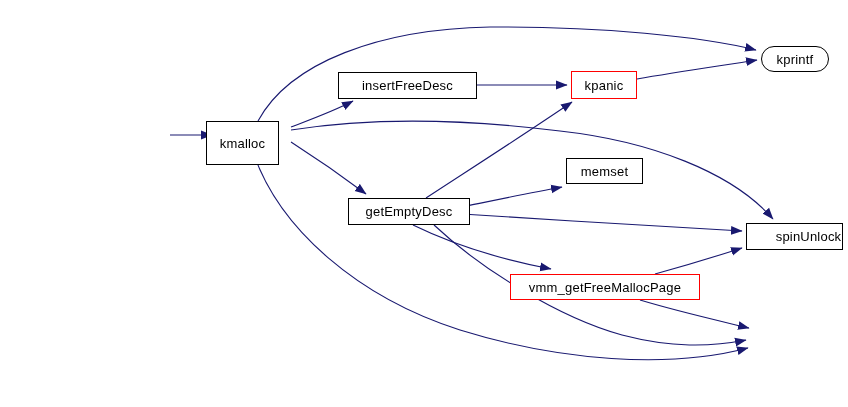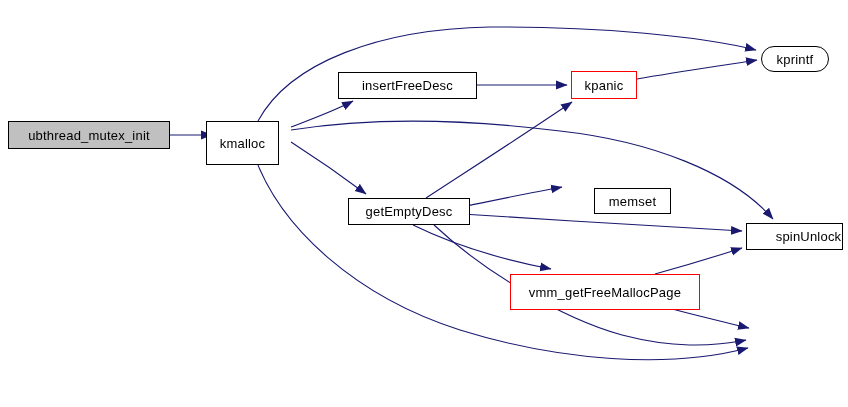--- a/index.html
+++ b/index.html
@@ -59,23 +59,22 @@
         <path d="M 426 198 C 475 166, 525 134, 572 102" class="edge" stroke="#191970" marker-end="url(#arrowhead)"></path>
         <path d="M 462 207 C 496 200, 529 193, 562 187" class="edge" stroke="#191970" marker-end="url(#arrowhead)"></path>
         <path d="M 462 214 C 555 220, 650 226, 742 231" class="edge" stroke="#191970" marker-end="url(#arrowhead)"></path>
         <path d="M 413 225 C 456 246, 504 260, 551 269" class="edge" stroke="#191970" marker-end="url(#arrowhead)"></path>
         <path d="M 434 225 C 482 270, 560 318, 622 335 C 672 348, 710 347, 746 340" class="edge" stroke="#191970" marker-end="url(#arrowhead)"></path>
         <path d="M 655 274 C 684 266, 714 257, 742 248" class="edge" stroke="#191970" marker-end="url(#arrowhead)"></path>
         <path d="M 640 300 C 680 312, 716 320, 749 328" class="edge" stroke="#191970" marker-end="url(#arrowhead)"></path>
       </g>
   </svg>
   <div id="node-layer">
-      <div class="node" style="left: 8px; top: 121px; width: 162px; height: 28px; background: rgb(192, 192, 192); border-color: rgb(0, 0, 0);">ubthread_mutex_init</div>
       <div class="node" style="left: 206px; top: 121px; width: 73px; height: 44px; background: rgb(255, 255, 255); border-color: rgb(0, 0, 0);">kmalloc</div>
       <div class="node" style="left: 338px; top: 72px; width: 139px; height: 27px; background: rgb(255, 255, 255); border-color: rgb(0, 0, 0);">insertFreeDesc</div>
       <div class="node" style="left: 571px; top: 71px; width: 66px; height: 28px; background: rgb(255, 255, 255); border-color: rgb(255, 0, 0);">kpanic</div>
       <div class="node" style="left: 761px; top: 46px; width: 68px; height: 26px; background: rgb(255, 255, 255); border-color: rgb(0, 0, 0); border-radius: 13px;">kprintf</div>
-      <div class="node" style="left: 566px; top: 188px; width: 77px; height: 26px; background: rgb(255, 255, 255); border-color: rgb(0, 0, 0); margin-left: 28px;">memset</div>
+      <div class="node" style="left: 566px; top: 158px; width: 77px; height: 26px; background: rgb(255, 255, 255); border-color: rgb(0, 0, 0);">memset</div>
       <div class="node" style="left: 348px; top: 198px; width: 122px; height: 27px; background: rgb(255, 255, 255); border-color: rgb(0, 0, 0);">getEmptyDesc</div>
       <div class="node" style="left: 746px; top: 223px; width: 97px; height: 27px; background: rgb(255, 255, 255); border-color: rgb(0, 0, 0); padding-left: 28px;">spinUnlock</div>
-      <div class="node" style="left: 510px; top: 274px; width: 190px; height: 36px; background: rgb(255, 255, 255); border-color: rgb(255, 0, 0);">vmm_getFreeMallocPage</div>
+      <div class="node" style="left: 510px; top: 274px; width: 190px; height: 26px; background: rgb(255, 255, 255); border-color: rgb(255, 0, 0);">vmm_getFreeMallocPage</div>
     </div>
 </div>
 
 </body></html>

